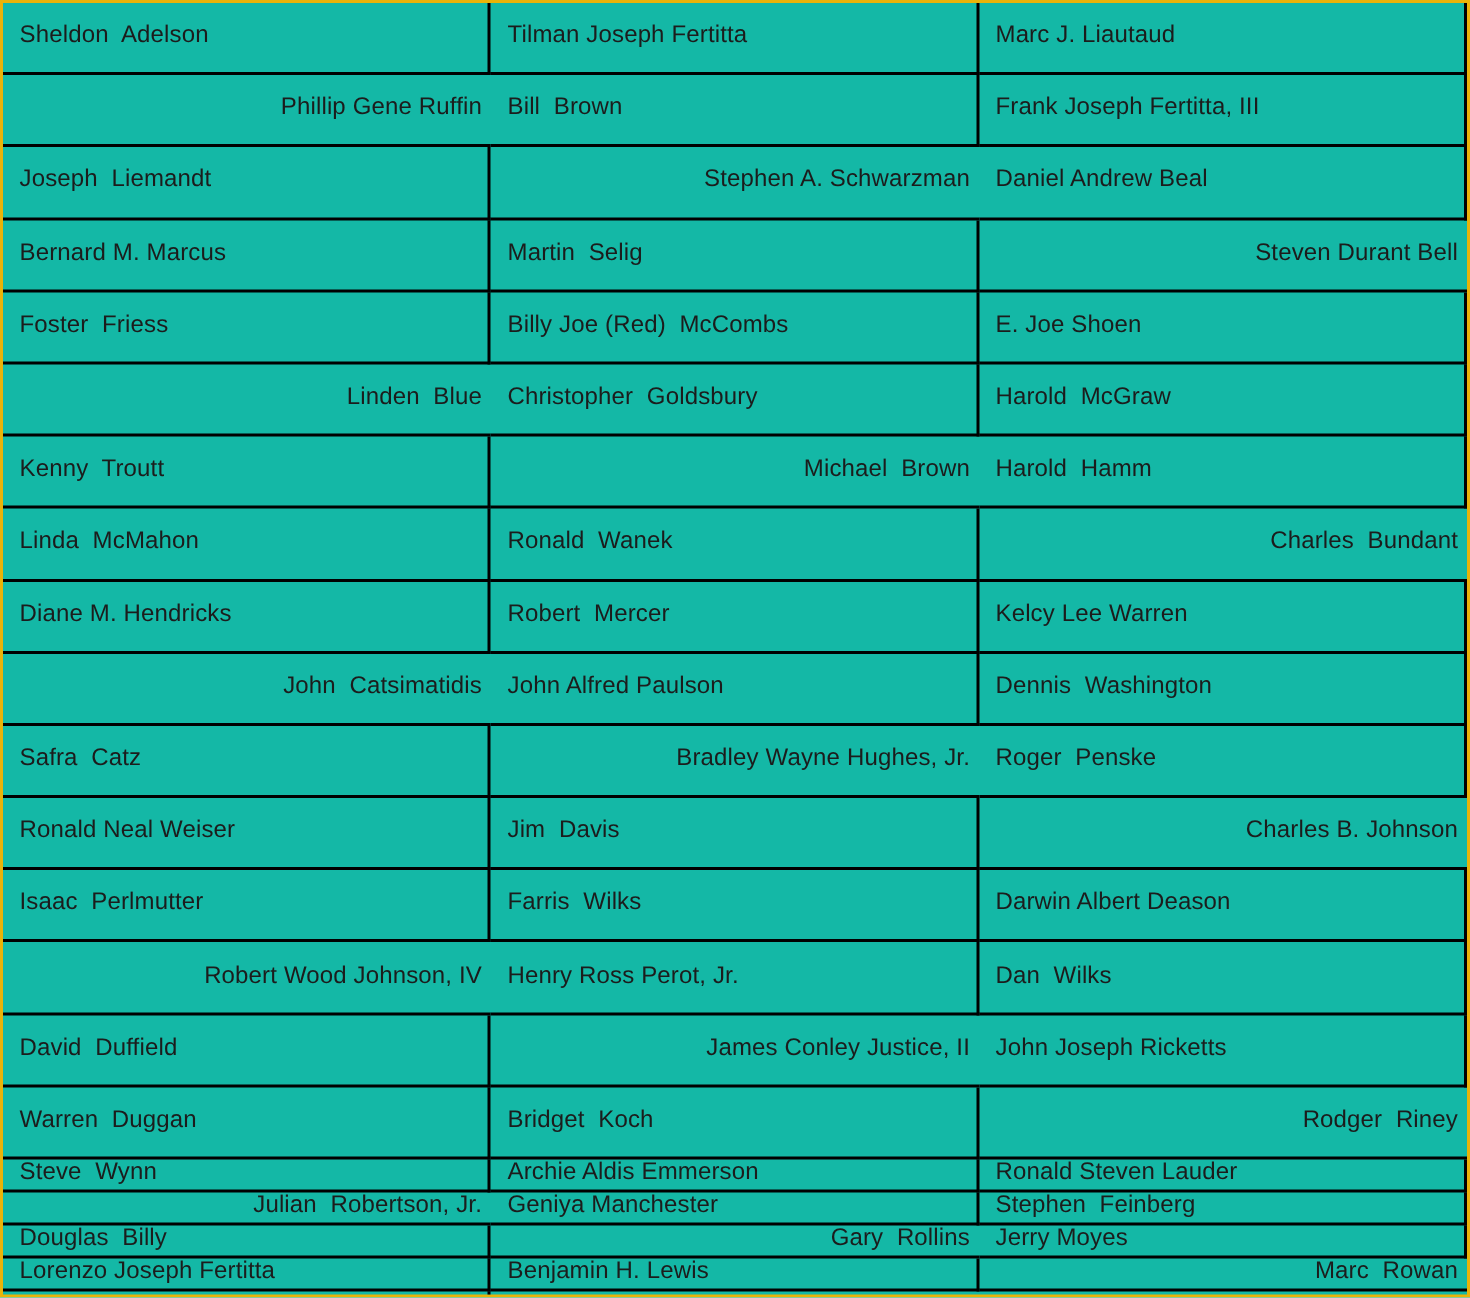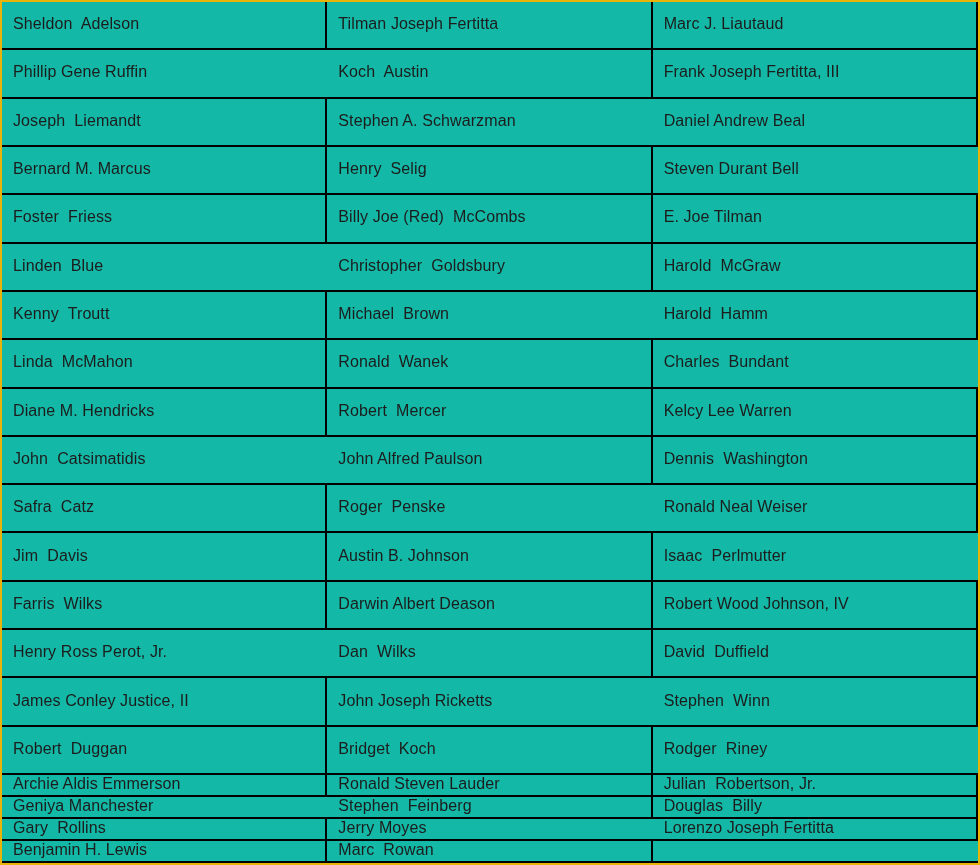--- a/index.html
+++ b/index.html
@@ -25,21 +25,21 @@
   }
   .cell {
     box-sizing: border-box;
     border-right: 2px solid #000000;
     border-bottom: 2px solid #000000;
     display: flex;
     align-items: center;
     padding: 0 6px 2px 11px;
     overflow: hidden;
   }
-  .cell:nth-child(4n) { border-right: none; }
+  .cell:nth-child(4n) { border-right: none; justify-content: flex-end; }
   .cell:nth-child(n+61) { border-bottom: none; }
   .cell span {
     font-size: 16px;
     color: #1c1c1c;
     white-space: pre; 
     letter-spacing: 0.1px;
   }
 </style>
 </head>
 <body>
@@ -53,51 +53,51 @@
       <div class="cell">
         <span>Tilman Joseph Fertitta</span>
       </div>
       <div class="cell">
         <span>Marc J. Liautaud</span>
       </div>
       <div class="cell">
         <span>Phillip Gene Ruffin</span>
       </div>
       <div class="cell">
-        <span>Koch  Austin</span>
+        <span>Bill  Brown</span>
       </div>
       <div class="cell">
         <span>Frank Joseph Fertitta, III</span>
       </div>
       <div class="cell">
         <span>Joseph  Liemandt</span>
       </div>
       <div class="cell">
         <span>Stephen A. Schwarzman</span>
       </div>
       <div class="cell">
         <span>Daniel Andrew Beal</span>
       </div>
       <div class="cell">
         <span>Bernard M. Marcus</span>
       </div>
       <div class="cell">
-        <span>Henry  Selig</span>
+        <span>Martin  Selig</span>
       </div>
       <div class="cell">
         <span>Steven Durant Bell</span>
       </div>
       <div class="cell">
         <span>Foster  Friess</span>
       </div>
       <div class="cell">
         <span>Billy Joe (Red)  McCombs</span>
       </div>
       <div class="cell">
-        <span>E. Joe Tilman</span>
+        <span>E. Joe Shoen</span>
       </div>
       <div class="cell">
         <span>Linden  Blue</span>
       </div>
       <div class="cell">
         <span>Christopher  Goldsbury</span>
       </div>
       <div class="cell">
         <span>Harold  McGraw</span>
       </div>
@@ -134,30 +134,33 @@
       <div class="cell">
         <span>John Alfred Paulson</span>
       </div>
       <div class="cell">
         <span>Dennis  Washington</span>
       </div>
       <div class="cell">
         <span>Safra  Catz</span>
       </div>
       <div class="cell">
+        <span>Bradley Wayne Hughes, Jr.</span>
+      </div>
+      <div class="cell">
         <span>Roger  Penske</span>
       </div>
       <div class="cell">
         <span>Ronald Neal Weiser</span>
       </div>
       <div class="cell">
         <span>Jim  Davis</span>
       </div>
       <div class="cell">
-        <span>Austin B. Johnson</span>
+        <span>Charles B. Johnson</span>
       </div>
       <div class="cell">
         <span>Isaac  Perlmutter</span>
       </div>
       <div class="cell">
         <span>Farris  Wilks</span>
       </div>
       <div class="cell">
         <span>Darwin Albert Deason</span>
       </div>
@@ -173,30 +176,30 @@
       <div class="cell">
         <span>David  Duffield</span>
       </div>
       <div class="cell">
         <span>James Conley Justice, II</span>
       </div>
       <div class="cell">
         <span>John Joseph Ricketts</span>
       </div>
       <div class="cell">
-        <span>Stephen  Winn</span>
-      </div>
-      <div class="cell">
-        <span>Robert  Duggan</span>
+        <span>Warren  Duggan</span>
       </div>
       <div class="cell">
         <span>Bridget  Koch</span>
       </div>
       <div class="cell">
         <span>Rodger  Riney</span>
+      </div>
+      <div class="cell">
+        <span>Steve  Wynn</span>
       </div>
       <div class="cell">
         <span>Archie Aldis Emmerson</span>
       </div>
       <div class="cell">
         <span>Ronald Steven Lauder</span>
       </div>
       <div class="cell">
         <span>Julian  Robertson, Jr.</span>
       </div>

